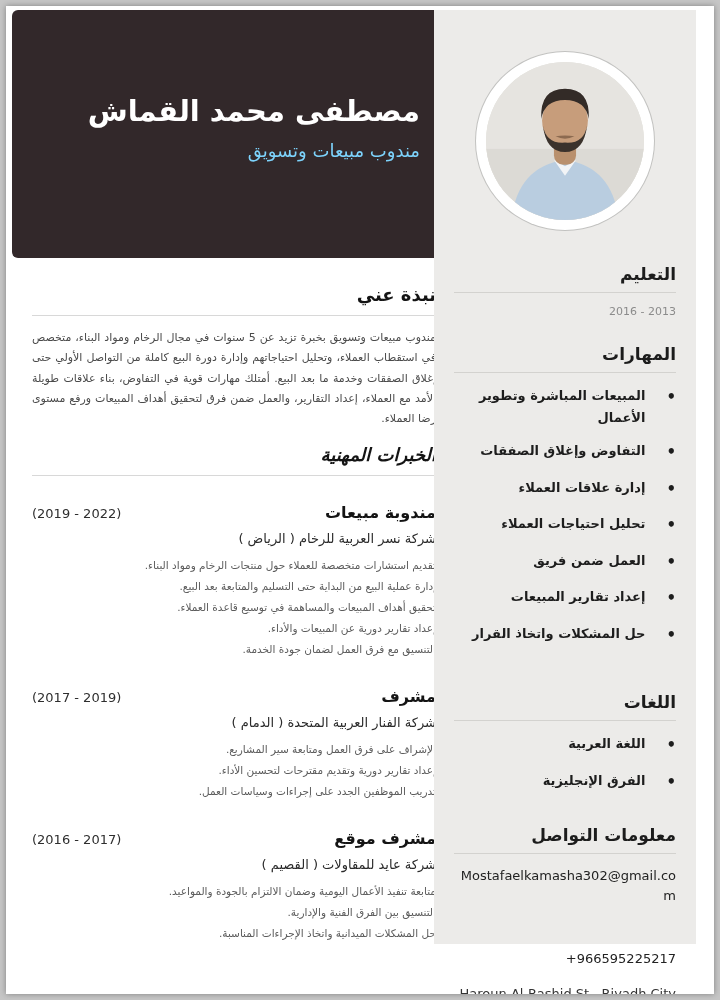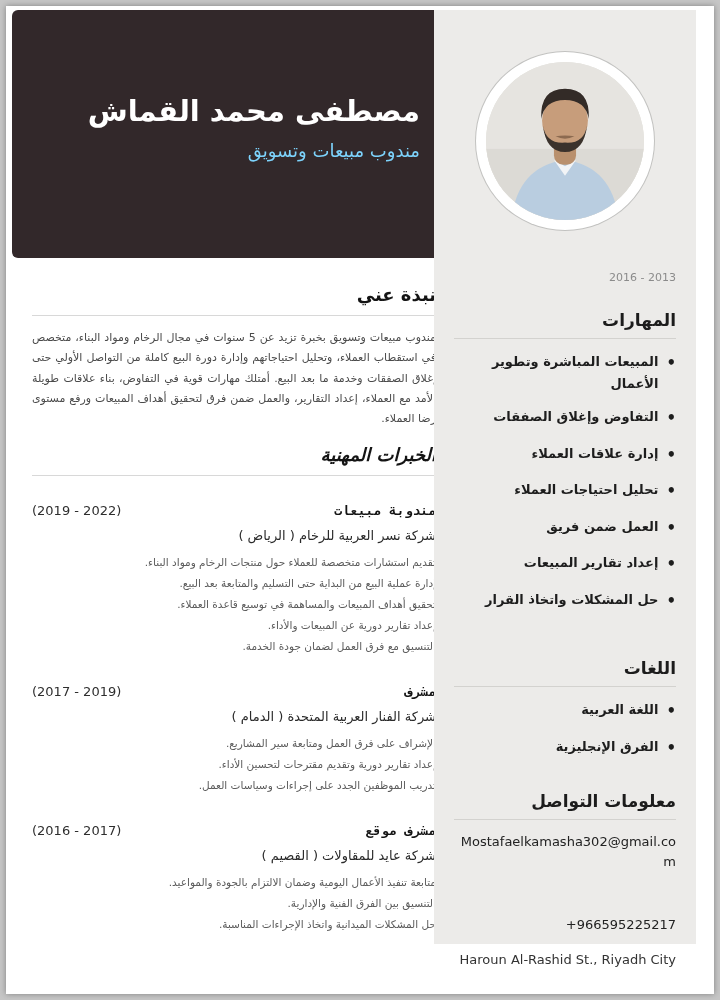--- a/index.html
+++ b/index.html
@@ -76,21 +76,21 @@
     font-size:13.5px; font-weight:bold; color:#222;
     text-align:right; line-height:1.6;
   }
   .edu-dates {
     margin-top:7px;
     font-size:11px; color:#8b8b8b;
     direction:ltr; text-align:right;
   }
   ul.dotted { list-style:none; }
   ul.dotted li {
-    display:flex; align-items:flex-start; gap:8px;
+    display:flex; align-items:flex-start; gap:21px;
     font-size:13px; font-weight:bold; color:#1d1d1d;
     line-height:1.7; margin-bottom:11px;
     text-align:right;
   }
   ul.dotted li .dot { flex:0 0 auto; }
   ul.dotted li .dot::before { content:"•"; font-size:15px; color:#1d1d1d; }
   .langs { margin-top:44px; }
   .contact { margin-top:30px; }
   .contact-line {
     font-size:13px; color:#222;
@@ -119,21 +119,21 @@
     margin-top:12px;
     font-size:11px; color:#4a4a4a;
     line-height:1.85;
     text-align:justify;
   }
   .experience-heading { margin-top:14px;font-style:italic; }
   .job { margin-top:27px; }
   .job-head {
     display:flex; justify-content:space-between; align-items:baseline;
   }
-  .job-title { font-size:13px; font-weight:bold; color:#141414;font-family:Liberation Mono, monospace; }
+  .job-title { font-size:16px; font-weight:bold; color:#141414; }
   .job-dates { font-size:13px; color:#2e2e2e; direction:ltr; white-space:nowrap;text-align:center; }
   .job-company { margin-top:9px; font-size:13px; color:#2a2a2a; text-align:right; }
   ul.job-bullets { list-style:none; margin-top:9px; }
   ul.job-bullets li {
     font-size:10.5px; color:#5b5b5b;
     line-height:2.0; text-align:right;
   }
 </style>
 </head>
 <body>
@@ -158,20 +158,21 @@
           <path d="M35 36 Q34 17 50 17 Q66 17 65 36 Q63 24 50 24 Q37 24 35 36 Z" fill="#332b27"></path>
           <path d="M36 40 Q38 57 50 57 Q62 57 64 40 Q62 52 50 51 Q38 52 36 40 Z" fill="#3b322c"></path>
           <path d="M44 47 Q50 50 56 47 Q50 46 44 47 Z" fill="#8c6a50"></path>
         </svg>
       </div>
     </div>
 
     <div class="sidebar-content">
 
       <section class="side-section">
+        <h3 class="side-heading">التعليم</h3>
         <div class="edu-dates">2016 - 2013</div>
       </section>
 
       <section class="side-section">
         <h3 class="side-heading">المهارات</h3>
         <ul class="dotted">
           <li>
               <span class="dot"></span>
               <span>المبيعات المباشرة وتطوير الأعمال</span>
             </li>

